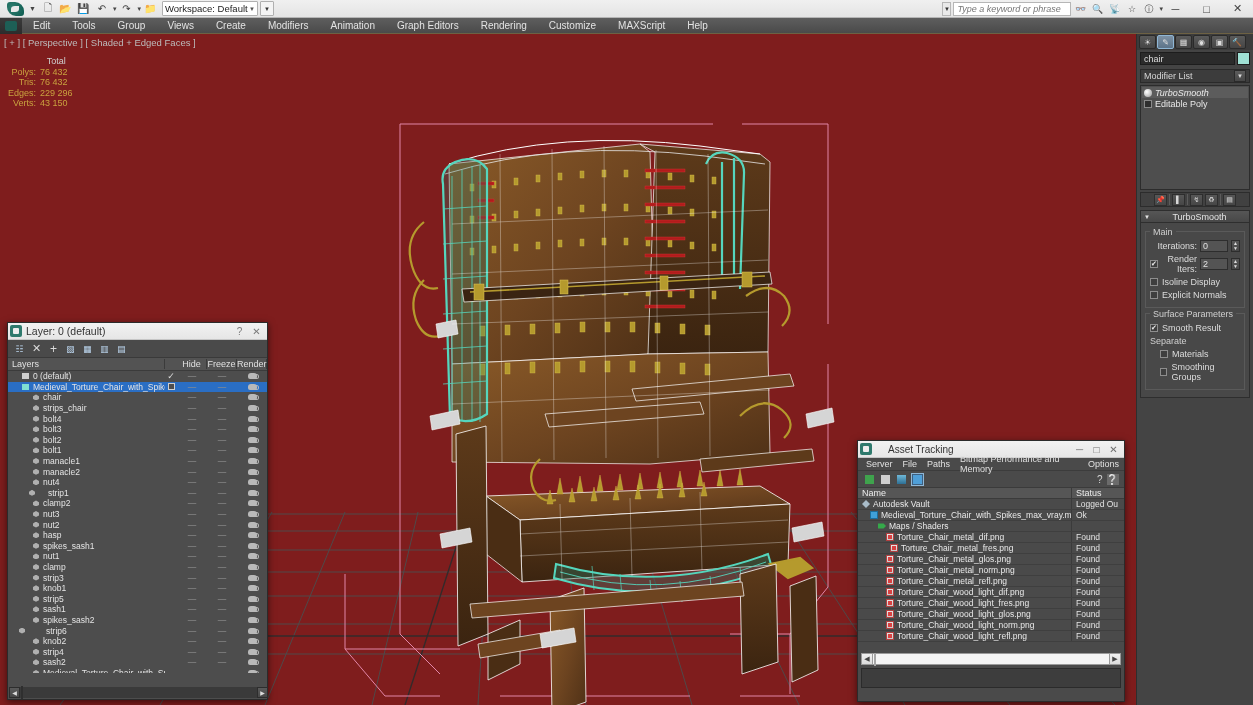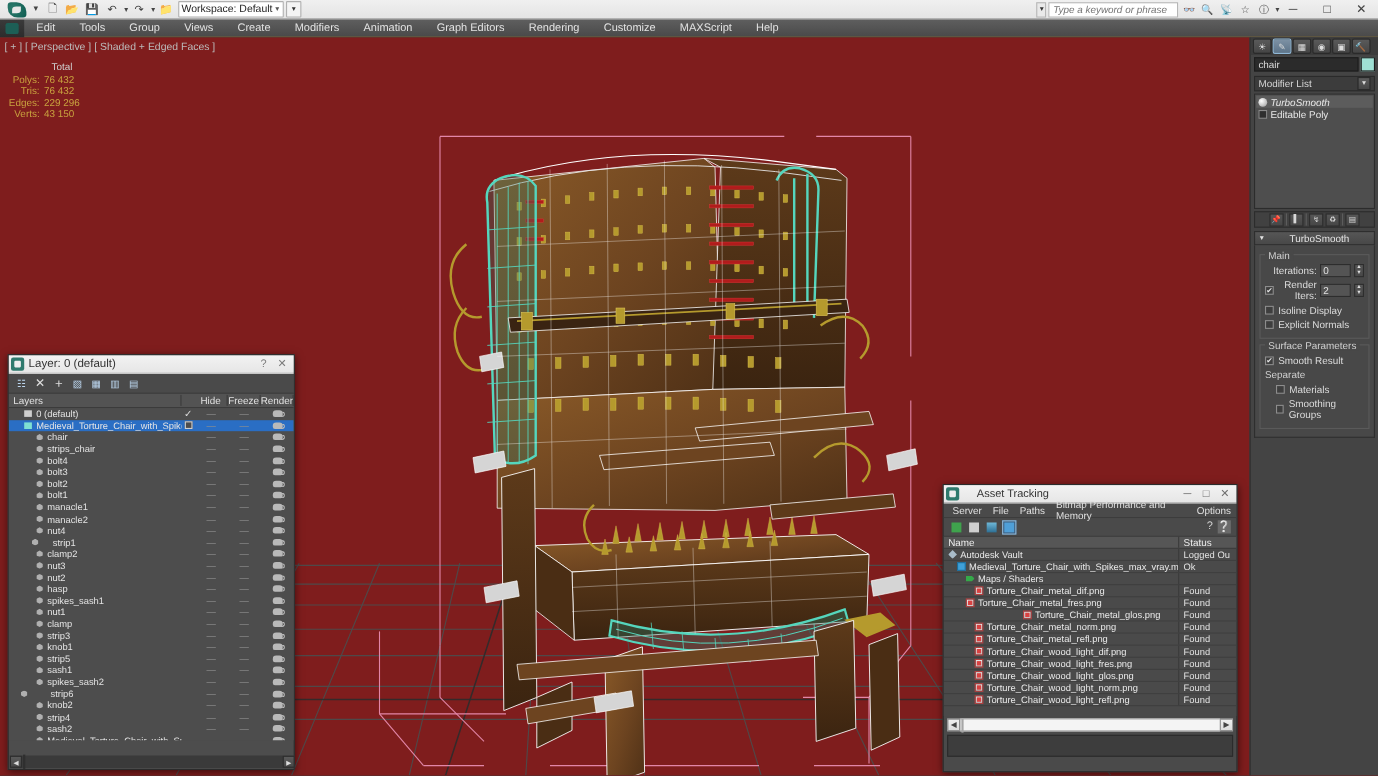--- a/index.html
+++ b/index.html
@@ -1266,28 +1266,28 @@
         <div class="a-status"></div>
       </div>
       <div class="arow">
         <div class="a-name" style="padding-left: 28px;">
           <span class="aic png"></span>
           <span>Torture_Chair_metal_dif.png</span>
         </div>
         <div class="a-status">Found</div>
       </div>
       <div class="arow">
-        <div class="a-name" style="padding-left: 20px;">
+        <div class="a-name" style="padding-left: 32px;">
           <span class="aic png"></span>
           <span>Torture_Chair_metal_fres.png</span>
         </div>
         <div class="a-status">Found</div>
       </div>
       <div class="arow">
-        <div class="a-name" style="padding-left: 28px; margin-left: 44px;">
+        <div class="a-name" style="padding-left: 28px;">
           <span class="aic png"></span>
           <span>Torture_Chair_metal_glos.png</span>
         </div>
         <div class="a-status">Found</div>
       </div>
       <div class="arow">
         <div class="a-name" style="padding-left: 28px;">
           <span class="aic png"></span>
           <span>Torture_Chair_metal_norm.png</span>
         </div>

